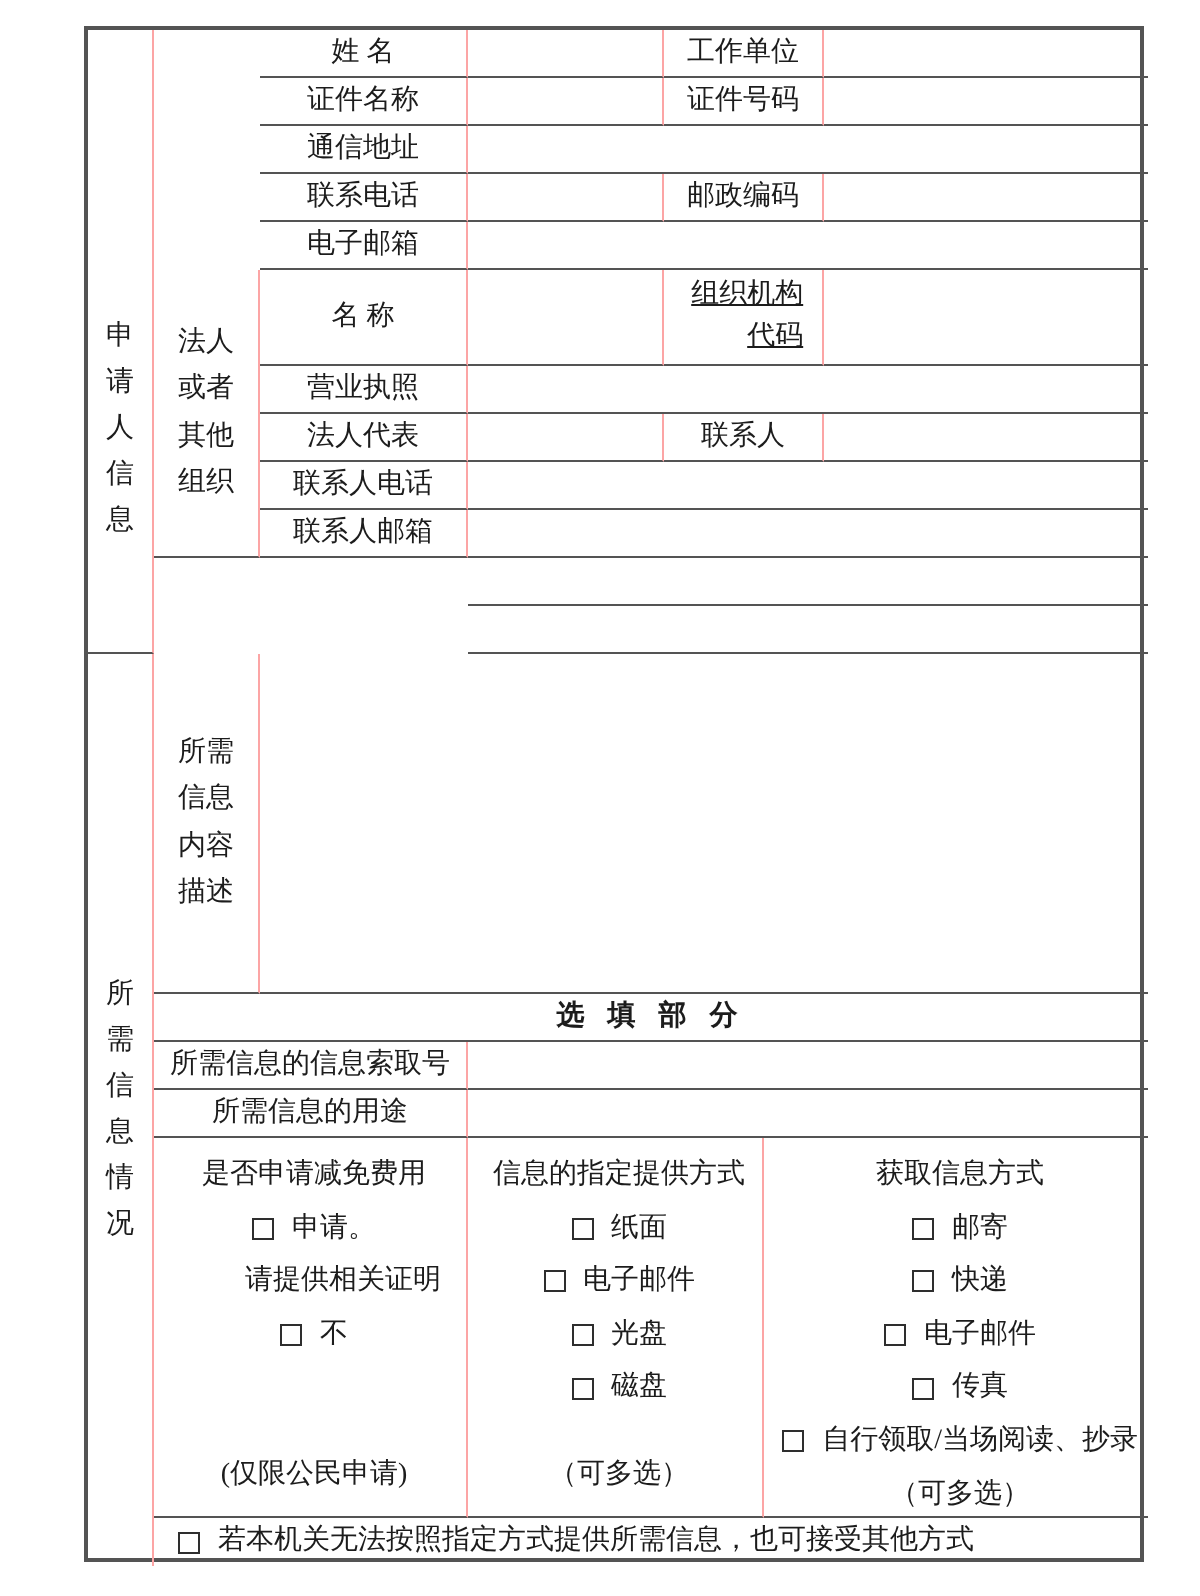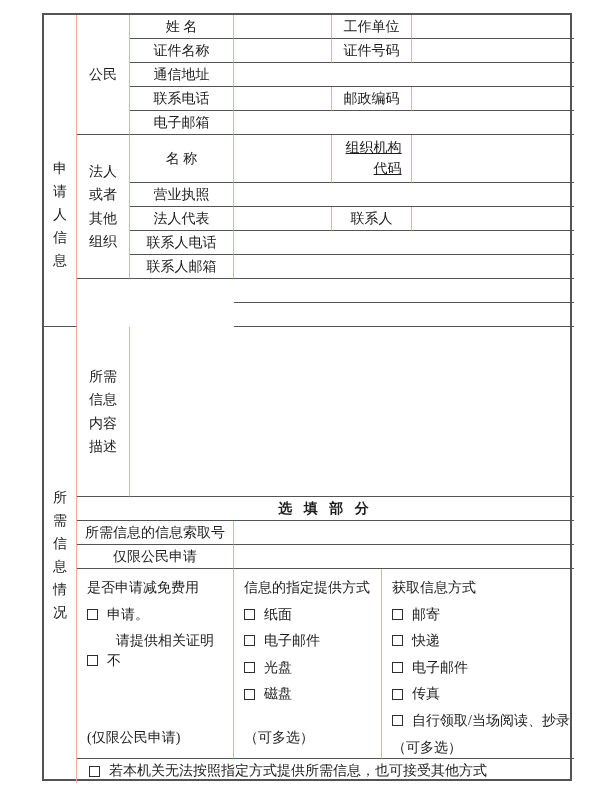--- a/index.html
+++ b/index.html
@@ -21,42 +21,39 @@
     display:flex; align-items:center; justify-content:center;
     text-align:center; overflow:hidden; line-height:1.4;
   }
   .nr { border-right:none; }
   .nb { border-bottom:none; }
   .v1 { display:inline-block; width:1.1em; word-break:break-all; line-height:1.65; }
   .v2 { display:inline-block; width:2.2em; word-break:break-all; line-height:1.65; text-align:center; }
   .w4 { display:inline-block; width:4.3em; word-break:break-all; line-height:1.45; text-align:right;text-decoration:underline; }
   .hdr { font-weight:bold; letter-spacing:4px; }
   .opt {
-    flex-direction:column; align-items:flex-start; justify-content:flex-start;
+    flex-direction:column; align-items:center; justify-content:flex-start;
     padding:9px 6px 10px 10px; text-align:left;
   }
   .optline { display:flex; align-items:center; margin-bottom:7px; white-space:nowrap; }
   .cb { display:inline-block; width:11px; height:11px; border:1px solid #2e2e2e; margin-right:9px; flex:none; background:#fff; }
-  .indent { padding-left:29px; }
+  .indent { padding-left:29px; margin-bottom:7px; }
   .bottomnote { margin-top:auto; }
   .footrow { justify-content:flex-start; text-align:left; padding-left:12px; }
   .shift-down { margin-top:88px; }
 </style>
 </head>
 <body>
 
 <div class="tbl">
 
   <div class="c" style="grid-area:1/1/13/2">
     <span class="v1 shift-down">申请人信息</span>
   </div>
 
-  <div class="c" style="grid-area:1/2/6/3">
-    <span class="v2">公民</span>
-  </div>
 
   <div class="c" style="grid-area:1/3/2/4">姓 名</div>
   <div class="c" style="grid-area:1/4/2/5"></div>
   <div class="c" style="grid-area:1/5/2/7">工作单位</div>
   <div class="c nr" style="grid-area:1/7/2/8"></div>
 
   <div class="c" style="grid-area:2/3/3/4">证件名称</div>
   <div class="c" style="grid-area:2/4/3/5"></div>
   <div class="c" style="grid-area:2/5/3/7">证件号码</div>
   <div class="c nr" style="grid-area:2/7/3/8"></div>
@@ -108,21 +105,21 @@
   <div class="c" style="grid-area:13/2/14/3">
     <span class="v2">所需信息内容描述</span>
   </div>
   <div class="c nr" style="grid-area:13/3/14/8"></div>
 
   <div class="c nr hdr" style="grid-area:14/2/15/8">选 填 部 分</div>
 
   <div class="c" style="grid-area:15/2/16/4">所需信息的信息索取号</div>
   <div class="c nr" style="grid-area:15/4/16/8"></div>
 
-  <div class="c" style="grid-area:16/2/17/4">仅限公民申请</div>
+  <div class="c" style="grid-area:16/2/17/4">所需信息的用途</div>
   <div class="c nr" style="grid-area:16/4/17/8"></div>
 
   <div class="c opt" style="grid-area:17/2/18/4">
     <div class="optline">是否申请减免费用</div>
     <div class="optline">
       <span class="cb"></span>
       <span>申请。</span>
     </div>
     <div class="indent">请提供相关证明</div>
     <div class="optline">

